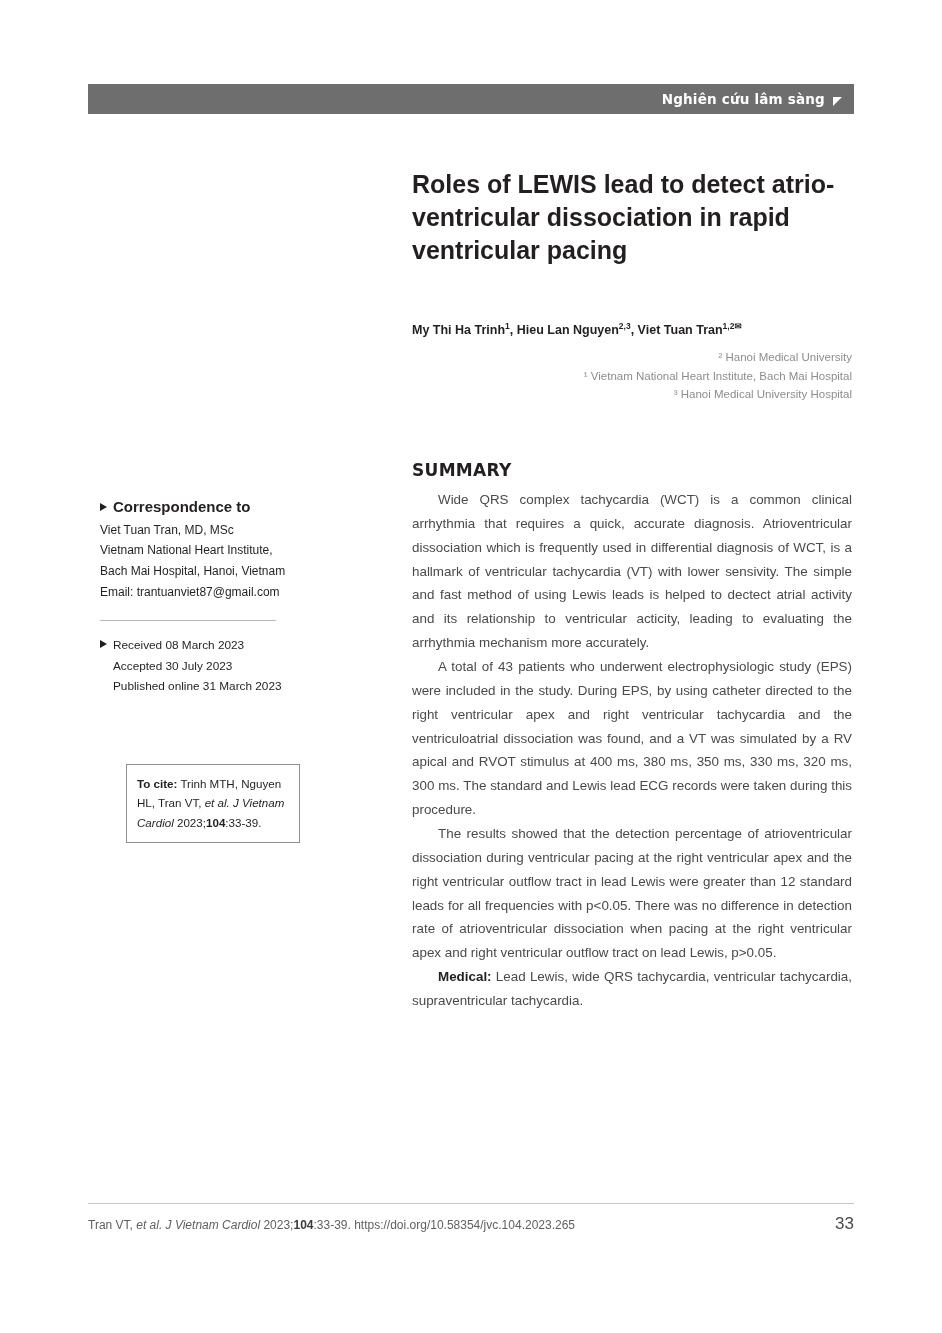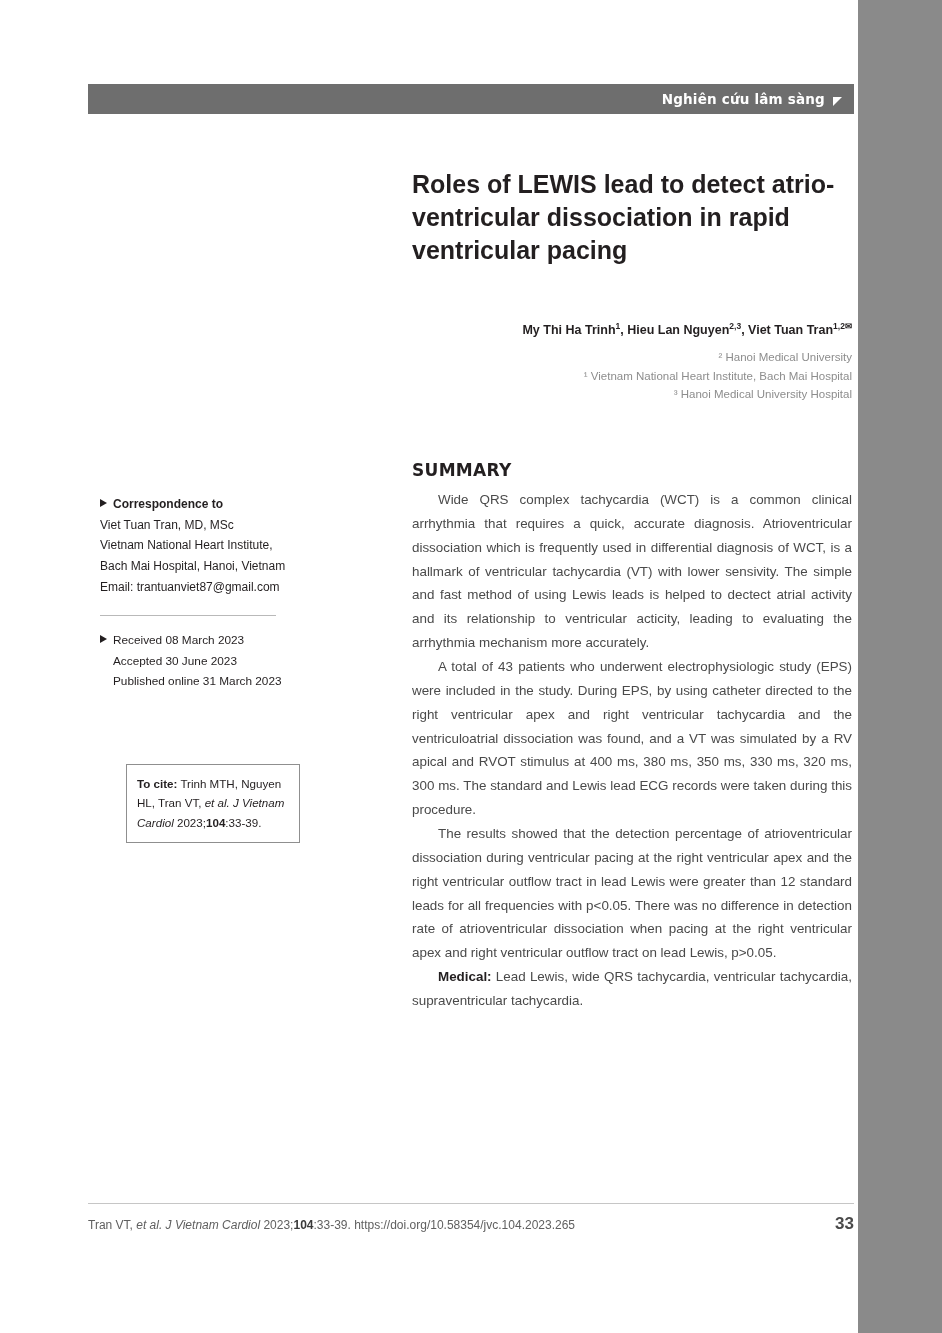--- a/index.html
+++ b/index.html
@@ -2,21 +2,21 @@
 <html><head>
 <meta charset="utf-8">
 <style>
   html, body {
     margin: 0;
     padding: 0;
     background: #8a8a8a;
   }
   .page {
     position: relative;
-    width: 858px;
+    width: 942px;
     height: 1333px;
     background: #ffffff;
     overflow: hidden;
     font-family: "Liberation Sans", sans-serif;
     color: #2b2b2b;
   }
 
   
   .header-band {
     position: absolute;
@@ -61,21 +61,21 @@
     text-align: left;
     font-family: Liberation Sans, sans-serif;
   }
 
   
   .authors {
     position: absolute;
     left: 412px;
     top: 320px;
     width: 440px;
-    text-align: right;
+    text-align: left;
     font-size: 12.5px;
     font-weight: bold;
     color: #231f20;
     line-height: 1.5;
   }
   .authors sup { font-size: 8.5px; font-weight: bold; }
   .affil {
     position: absolute;
     left: 412px;
     top: 348px;
@@ -98,21 +98,21 @@
   }
   .arrow {
     display: inline-block;
     width: 0; height: 0;
     border-left: 7px solid #231f20;
     border-top: 4.5px solid transparent;
     border-bottom: 4.5px solid transparent;
     margin-right: 6px;
     transform: translateY(-1px);
   }
-  .corr-head { font-weight: bold; font-size: 12px; }
+  .corr-head { font-weight: bold; font-size: 15px; }
   .block-corr { margin-bottom: 0; }
   .rule {
     width: 176px;
     height: 1px;
     background: #b9b9b9;
     margin: 18px 0 14px 0;
   }
   .block-dates { font-size: 11.8px; line-height: 1.74; }
 
   .cite-box {
@@ -175,21 +175,21 @@
   .footer-left i { font-style: italic; }
   .footer-left b { font-weight: bold; color: #3a3a3a; }
   .footer-page {
     position: absolute;
     left: 820px;
     top: 1214px;
     width: 34px;
     text-align: right;
     font-size: 17px;
     color: #4a4a4a;
-    font-weight: bold;
+    font-weight: normal;
   }
 </style>
 </head>
 <body>
 
 <div class="page">
 
   <div class="header-band">
     <span class="htext">Nghiên cứu lâm sàng</span>
     <span class="hmark"></span>
@@ -217,21 +217,21 @@
       <div>Bach Mai Hospital, Hanoi, Vietnam</div>
       <div>Email: trantuanviet87@gmail.com</div>
     </div>
 
     <div class="rule"></div>
 
     <div class="block-dates">
       <div>
         <span class="arrow"></span><span>Received 08 March 2023</span>
       </div>
-      <div style="padding-left:13px">Accepted 30 June 2023</div>
+      <div style="padding-left:13px">Accepted 30 July 2023</div>
       <div style="padding-left:13px">Published online 31 March 2023</div>
     </div>
   </div>
 
   <div class="cite-box">
     <b>To cite:</b><span> Trinh MTH, Nguyen HL,</span>
     <span>Tran VT, </span><i>et al. J Vietnam Cardiol</i>
     <span>2023;</span><b>104</b><span>:33-39.</span>
   </div>
 

